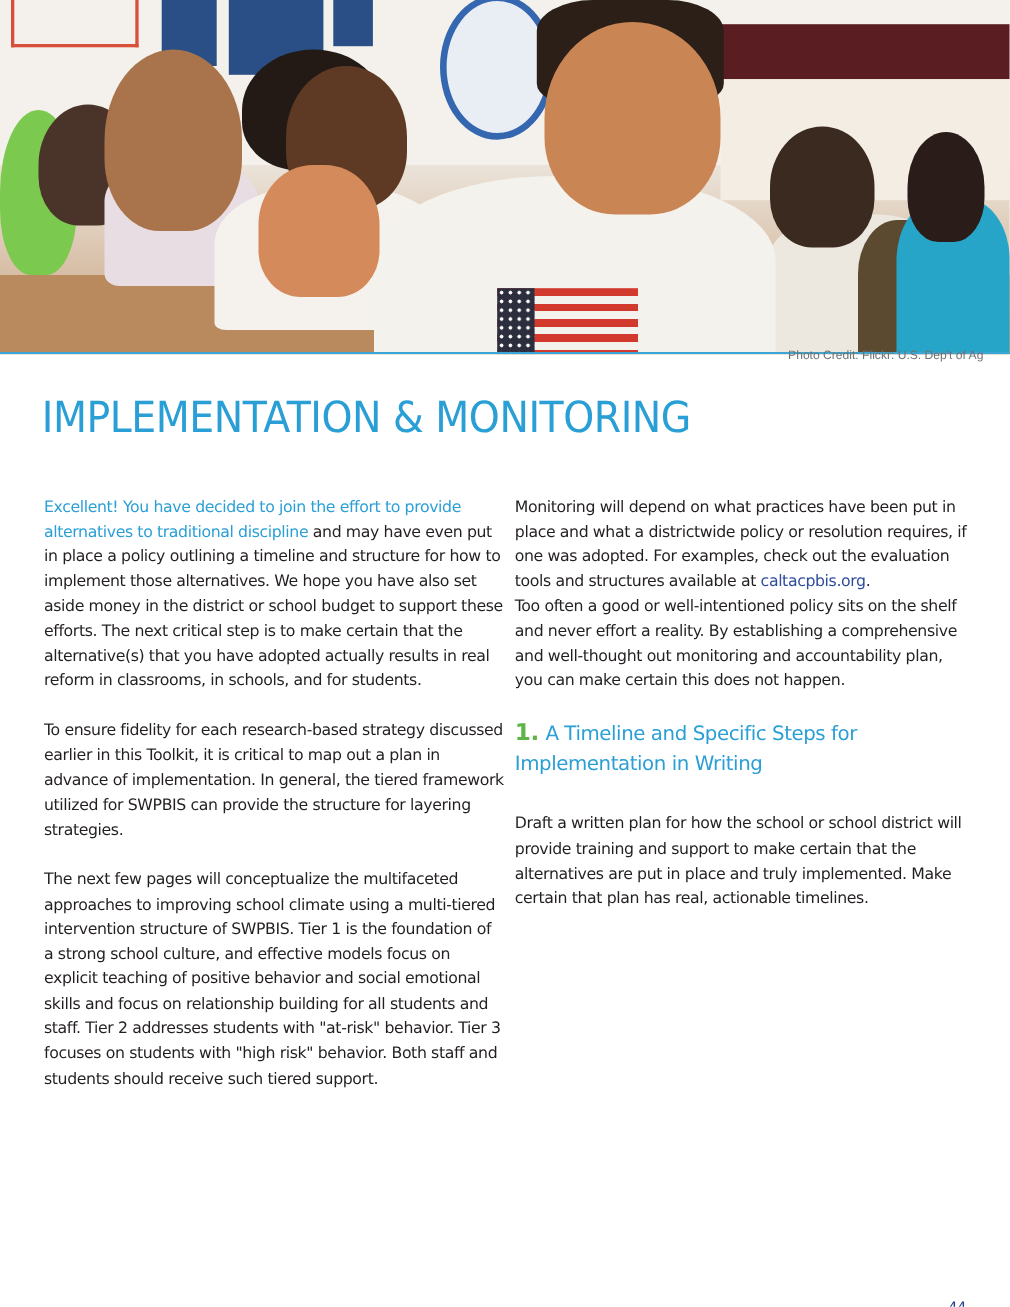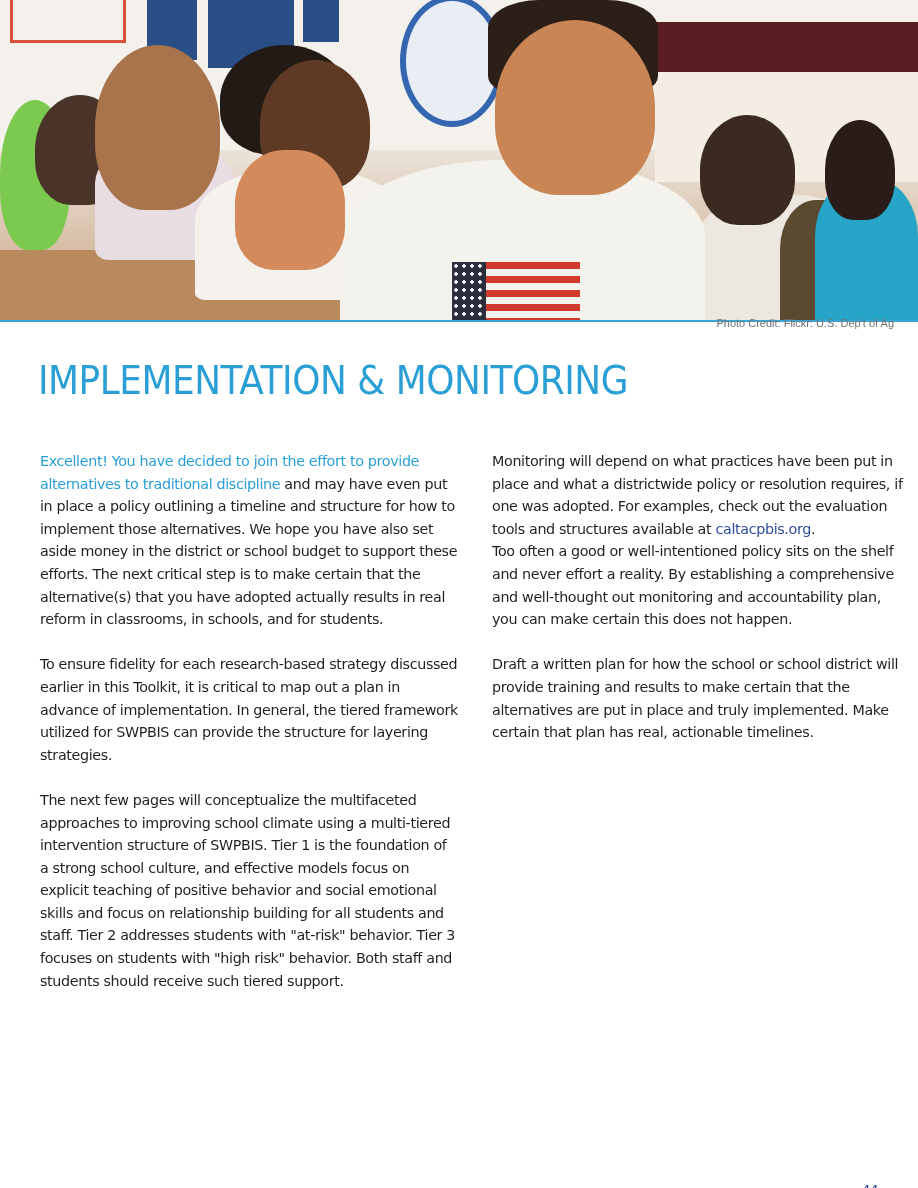--- a/index.html
+++ b/index.html
@@ -55,21 +55,21 @@
     font-family: "DejaVu Sans", sans-serif; font-weight: normal;
     font-size: 39px; letter-spacing: -0.5px; color: #2a9fd6; white-space: nowrap;
     transform: scaleX(0.92); transform-origin: left top;
   }
   .col {
     position: absolute; top: 450px; width: 418px;
     font-family: "DejaVu Sans", sans-serif; font-size: 14.3px; line-height: 22.6px;
     color: #231f20; letter-spacing: -0.35px;
   }
   .col.left { left: 40px; }
-  .col.right { left: 492px; width: 412px; }
+  .col.right { left: 468px; width: 412px; }
   .col p { margin: 0 0 22.6px 0; }
   .accent { color: #2a9fd6; }
   .link { color: #2e4c9c; text-decoration: none; }
   .section-heading {
     margin: 20px 0 0 0; font-weight: normal;
     font-size: 28.5px; line-height: 38px; color: #1d3c8e; letter-spacing: -0.6px;
   }
   .sub-heading {
     margin: 22px 0 30px 0; font-weight: normal;
     font-size: 18px; line-height: 27px; color: #2a9fd6; letter-spacing: -0.4px;
@@ -119,16 +119,17 @@
 
 <div class="col left">
   <p><span class="accent">Excellent! You have decided to join the effort to provide alternatives to traditional discipline</span><span> and may have even put in place a policy outlining a timeline and structure for how to implement those alternatives. We hope you have also set aside money in the district or school budget to support these efforts. The next critical step is to make certain that the alternative(s) that you have adopted actually results in real reform in classrooms, in schools, and for students.</span></p>
   <p>To ensure fidelity for each research-based strategy discussed earlier in this Toolkit, it is critical to map out a plan in advance of implementation. In general, the tiered framework utilized for SWPBIS can provide the structure for layering strategies.</p>
   <p>The next few pages will conceptualize the multifaceted approaches to improving school climate using a multi-tiered intervention structure of SWPBIS. Tier 1 is the foundation of a strong school culture, and effective models focus on explicit teaching of positive behavior and social emotional skills and focus on relationship building for all students and staff. Tier 2 addresses students with "at-risk" behavior. Tier 3 focuses on students with "high risk" behavior. Both staff and students should receive such tiered support.</p>
 </div>
 
 <div class="col right">
   <p style="margin-bottom:0"><span>Monitoring will depend on what practices have been put in place and what a districtwide policy or resolution requires, if one was adopted. For examples, check out the evaluation tools and structures available at </span><a class="link">caltacpbis.org</a><span>.</span></p>
   <p>Too often a good or well-intentioned policy sits on the shelf and never effort a reality.  By establishing a comprehensive and well-thought out monitoring and accountability plan, you can make certain this does not happen.</p>
-  <p>Draft a written plan for how the school or school district will provide training and results to make certain that the alternatives are put in place and truly implemented.  Make certain that plan has real, actionable timelines.</p>
+  <h3 class="sub-heading"><span class="num">1.</span><span>A Timeline and Specific Steps for Implementation in Writing</span></h3>
+  <p>Draft a written plan for how the school or school district will provide training and support to make certain that the alternatives are put in place and truly implemented.  Make certain that plan has real, actionable timelines.</p>
 </div>
 
 <div class="page-number">44</div>
 
 </body></html>

